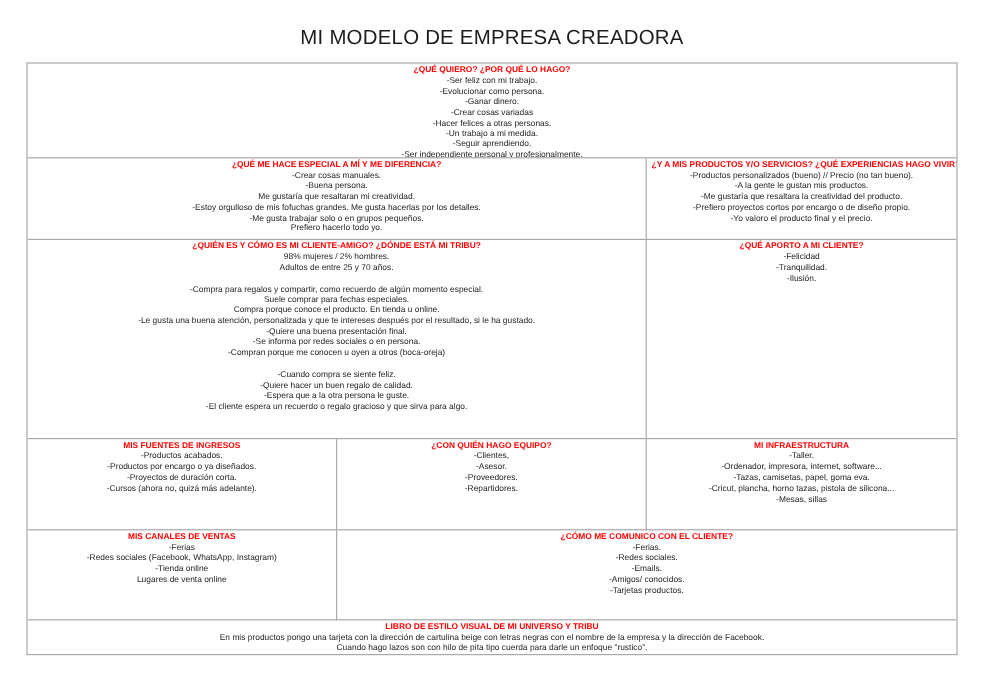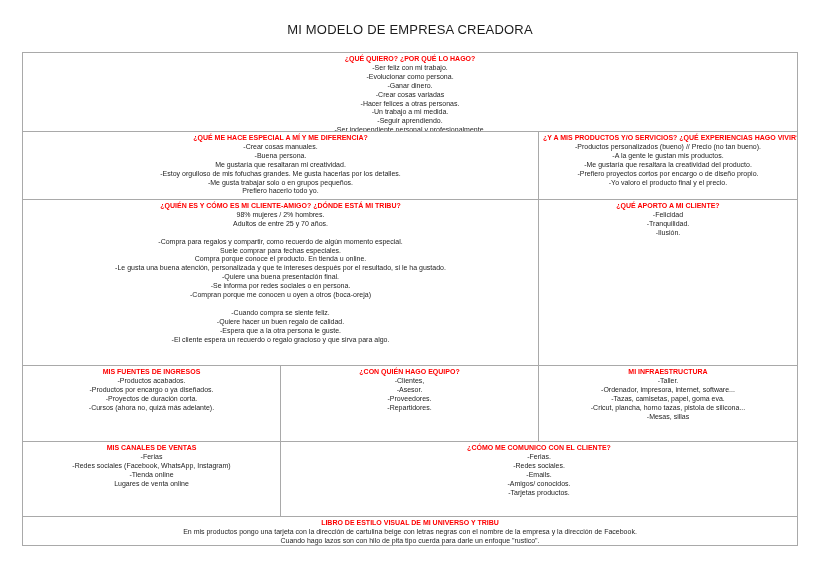--- a/index.html
+++ b/index.html
@@ -16,21 +16,21 @@
     width: 820px;
     height: 580px;
     background: #ffffff;
   }
   .page-title {
     position: absolute;
     top: 22px;
     left: 0;
     width: 100%;
     text-align: center;
-    font-size: 13px;
+    font-size: 17px;
     color: #1d1d1d;
     letter-spacing: 0.2px;
   }
   .canvas-table {
     position: absolute;
     left: 22px;
     top: 52px;
     width: 776px;
     height: 494px;
     display: grid;

